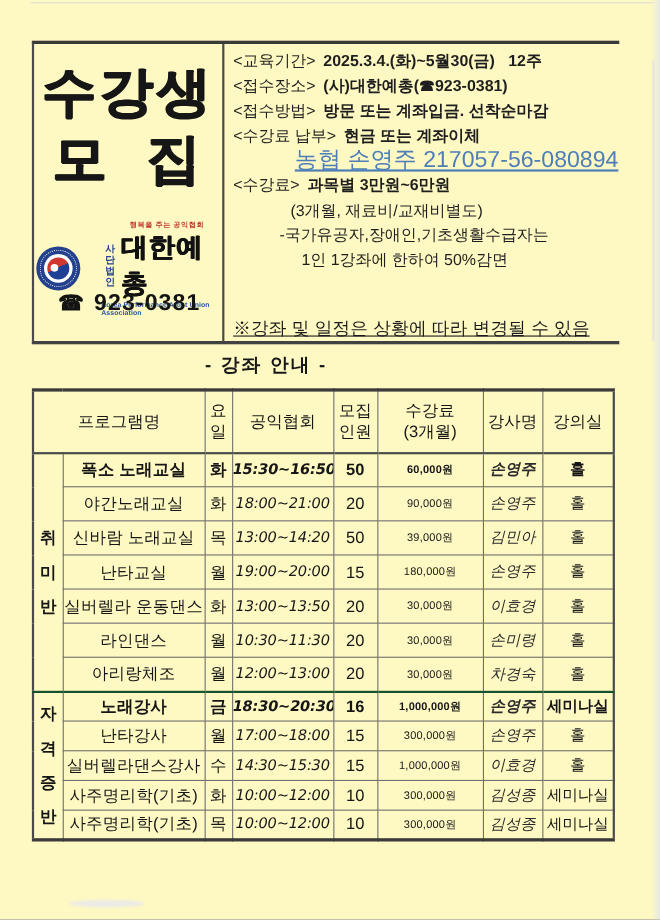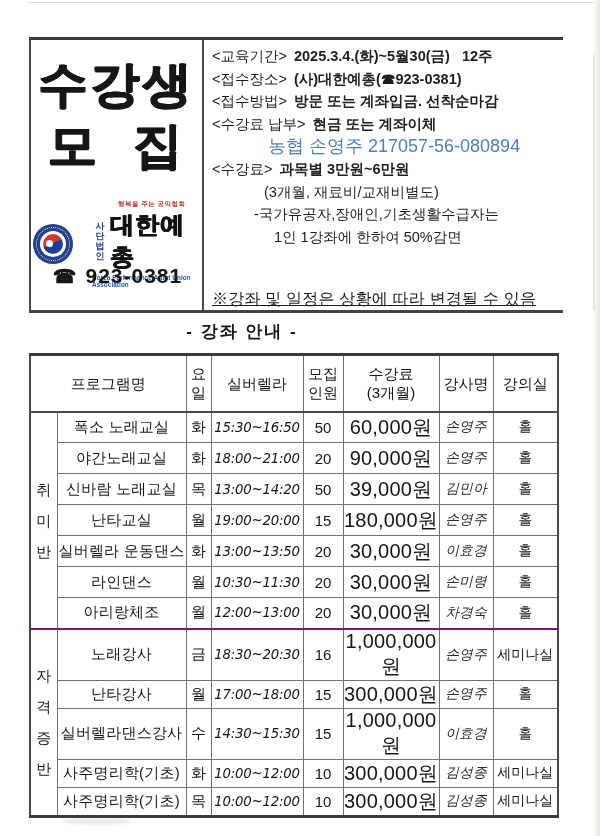--- a/index.html
+++ b/index.html
@@ -1,18 +1,18 @@
 <!DOCTYPE html>
 <html><head>
 <meta charset="utf-8">
 <style>
   html,body{margin:0;padding:0;background:#9a9a9a;}
   .page{
     position:relative; width:600px; height:836px; margin:0 auto;
-    background:#ffffff; overflow:hidden;
+    background:#fef9c3; overflow:hidden;
     font-family:"Liberation Sans", sans-serif; color:#1c1c1c;
   }
   
   .scan-left{position:absolute;left:0;top:0;width:12px;height:836px;
     background:linear-gradient(90deg,#ececе8,rgba(255,255,255,0));pointer-events:none;}
   .scan-right{position:absolute;right:0;top:0;width:8px;height:836px;
     background:linear-gradient(270deg,#e7e7e3,rgba(255,255,255,0));pointer-events:none;}
   .scan-topline{position:absolute;left:28px;top:2px;width:566px;height:1px;background:#dddcd6;}
   .scan-rightline{position:absolute;left:593px;top:55px;width:2px;height:255px;background:#e5e4df;}
   .scan-smudge{position:absolute;left:62px;top:818px;width:70px;height:7px;border-radius:50%;
@@ -69,21 +69,21 @@
   .phone-row .phone-icon{font-size:19px; margin-right:8px;}
 
   
   .info-list{
     position:absolute; left:181px; top:5px; width:348px;
     font-size:14.5px; line-height:22.6px; color:#1e1e1e;
   }
   .info-line{white-space:pre;}
   .info-line .label{margin-right:7px;}
   .info-line.main .value{font-weight:700;}
-  .info-line.account{padding-left:56px; color:#4d7eb8; font-weight:500; font-size:18px;}
+  .info-line.account{padding-left:56px; color:#4d7eb8; font-weight:500; font-size:21px;text-decoration:underline;}
   .info-line.paren{padding-left:52px;}
   .info-line.note{padding-left:42px;}
   .info-line.note2{padding-left:62px;}
   .notice-line{
     position:absolute; left:181px; top:249px; width:350px;
     font-size:16px; color:#1a1a1a; letter-spacing:.2px; white-space:pre;text-decoration:underline;
   }
 
   
   .section-title{
@@ -98,27 +98,27 @@
     border-top:3px solid #3b3b3b; border-bottom:3px solid #3b3b3b;
     border-left:2px solid #4a4a4a; border-right:2px solid #4a4a4a;
     font-size:15px; color:#161616;
   }
   table.courses td, table.courses th{
     border:1px solid #6f6f6f; padding:0; text-align:center; vertical-align:middle;
     overflow:hidden;
   }
   tr.header-row{height:57px;}
   tr.header-row th{font-weight:500; font-size:15px; white-space:pre-line; line-height:19px;}
-  tr.group-start td{border-top:2px solid #701a75;}
+  tr.group-start td{border-top:2px solid #14532d;font-weight:bold;}
   tr.header-row th{border-bottom:2px solid #4a4a4a;}
   td.group-cell{white-space:pre-line; line-height:31px; font-size:15px;}
   td.td-program{text-align:left; padding-left:7px; letter-spacing:.2px;}
   td.td-time{font-style:italic; font-size:13.3px; font-family:"DejaVu Sans", sans-serif; letter-spacing:-.2px;}
   td.td-cap{font-size:15px;}
-  td.td-fee{font-size:20px; letter-spacing:.2px;}
+  td.td-fee{font-size:10px; letter-spacing:.2px;}
   td.td-teacher{font-style:italic; font-size:13.8px; color:#2b2b2b; font-family:"DejaVu Serif", serif;}
   td.td-room{font-size:14px;}
 </style>
 </head>
 <body>
 
 <div class="page">
 
   <div class="scan-left"></div>
   <div class="scan-right"></div>
@@ -180,21 +180,21 @@
       <col style="width:40px">
         <col style="width:96px">
         <col style="width:54px">
         <col style="width:65px">
     </colgroup>
     <thead>
       <tr class="header-row">
         <th colspan="2">프로그램명</th>
         <th>요
 일</th>
-        <th>실버렐라</th>
+        <th>공익협회</th>
         <th>모집
 인원</th>
         <th>수강료
 (3개월)</th>
         <th>강사명</th>
         <th>강의실</th>
       </tr>
     </thead>
     <tbody>
         <tr class="group-start" style="height: 31px;">

